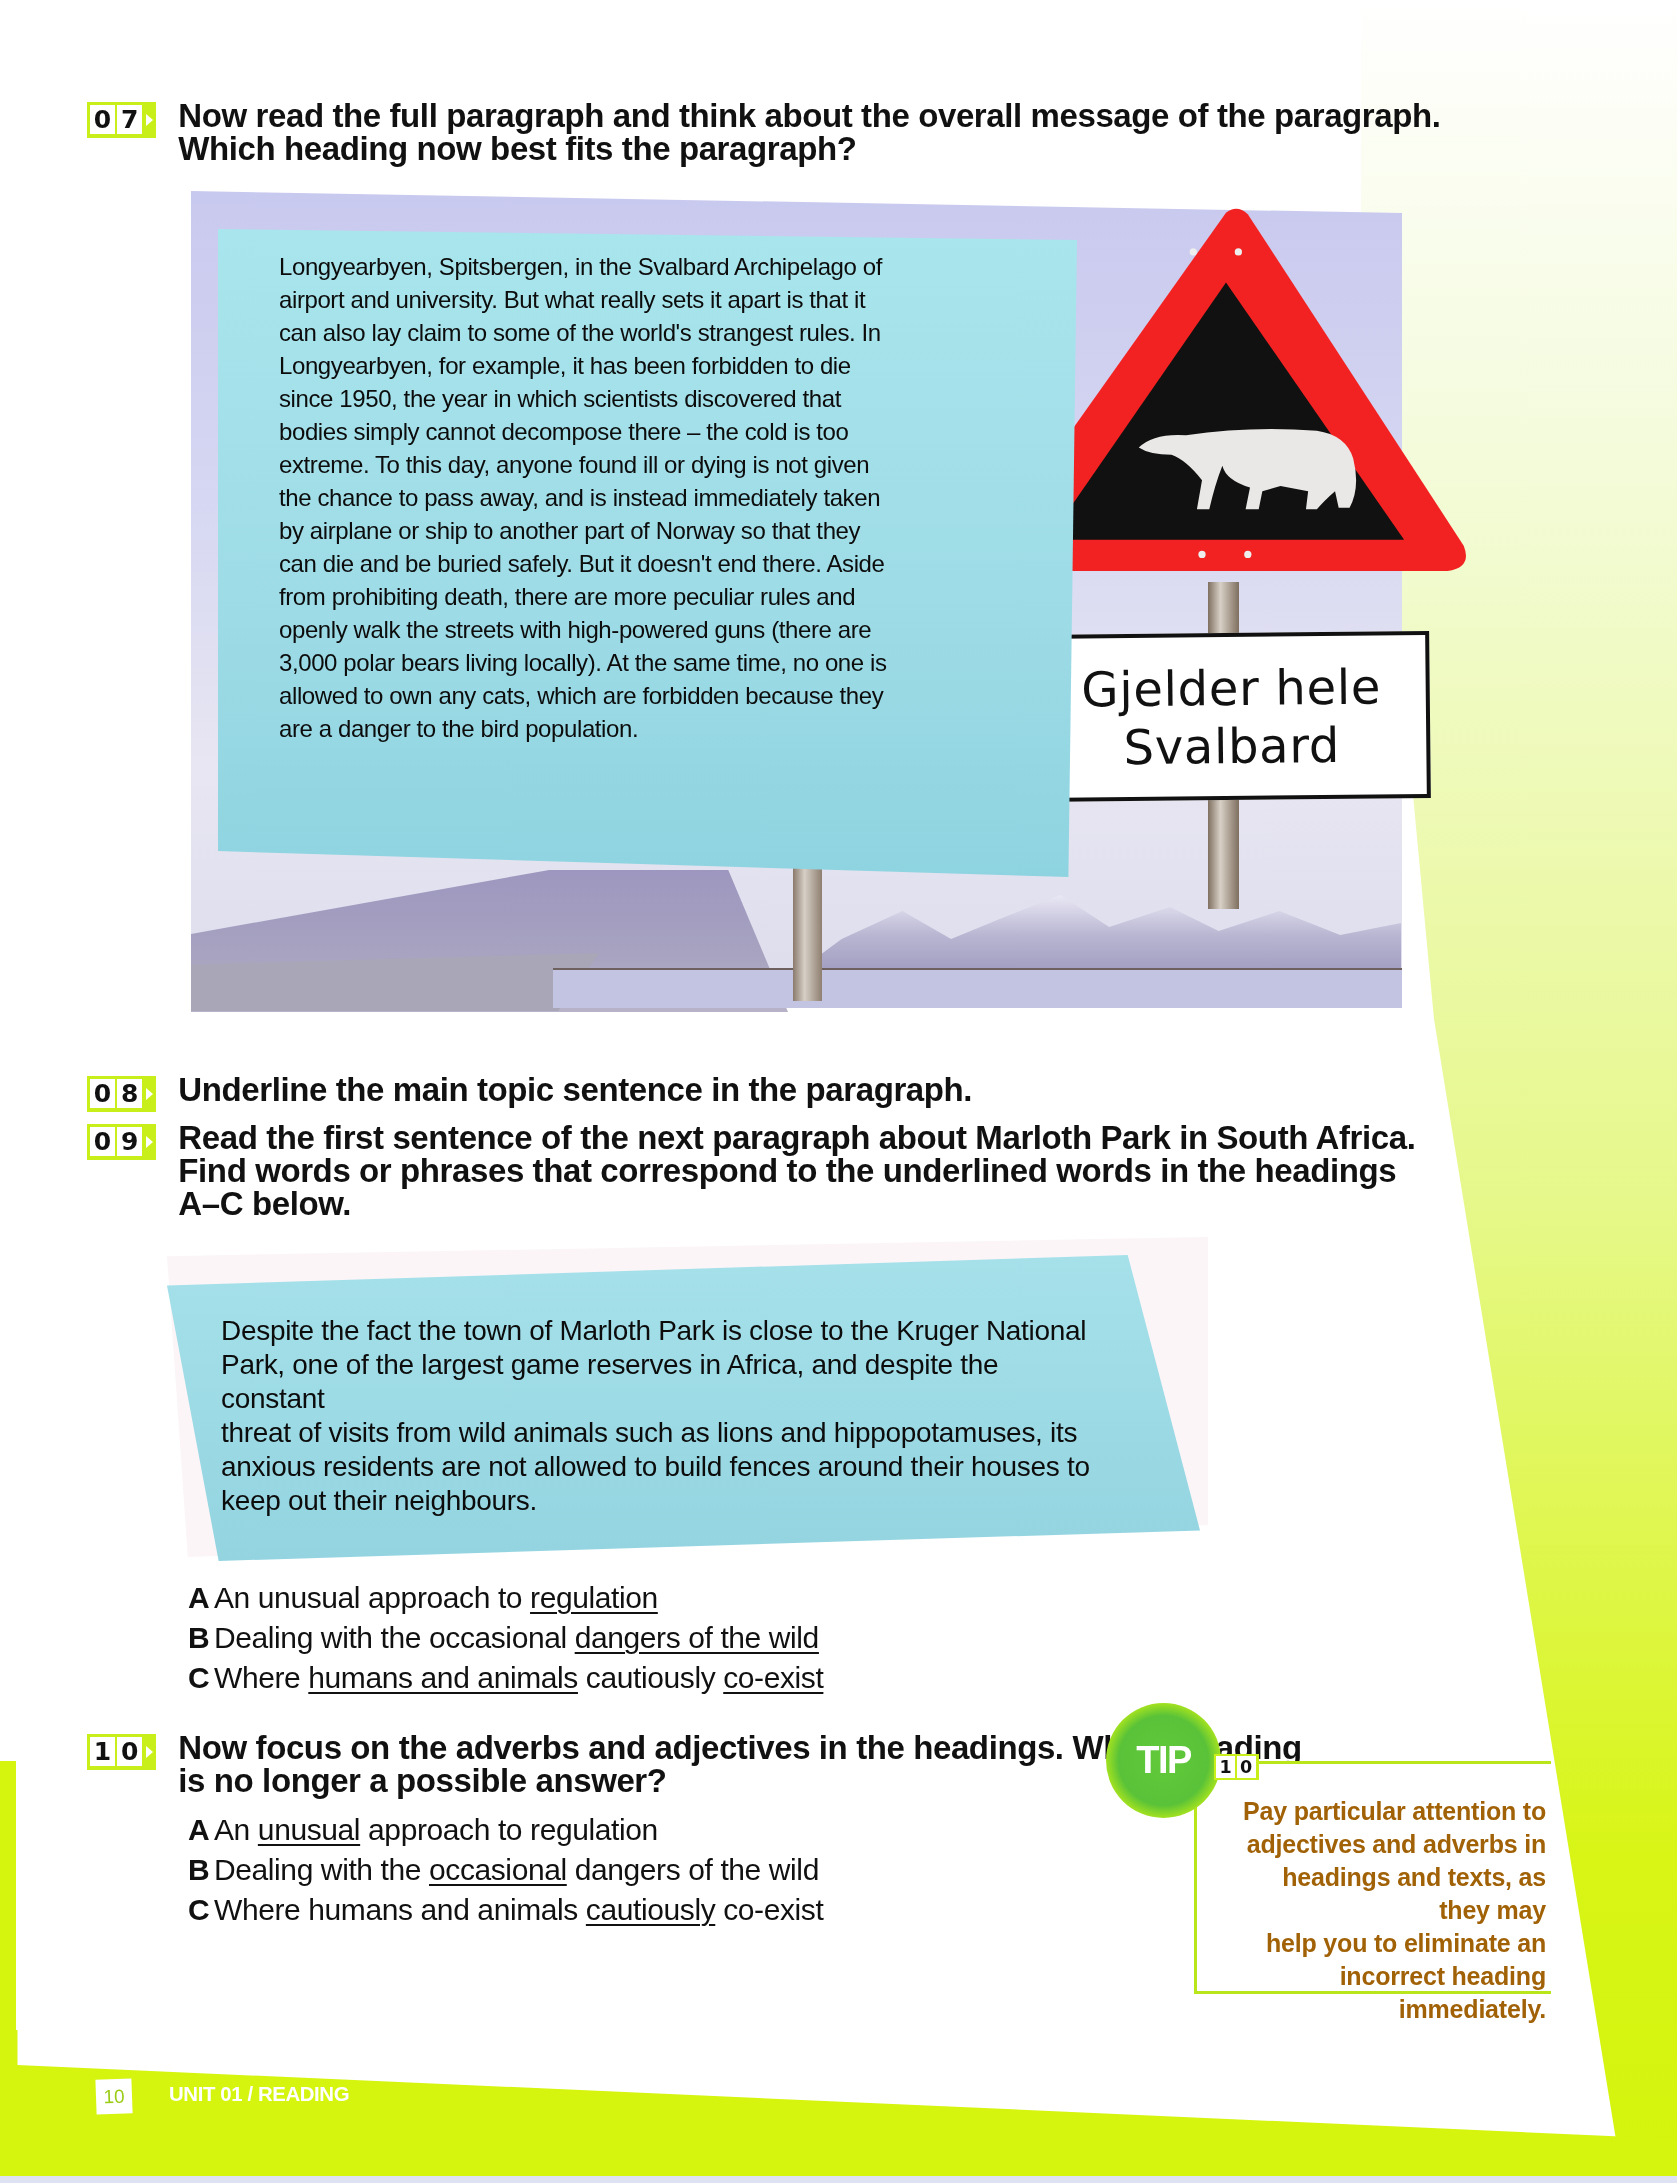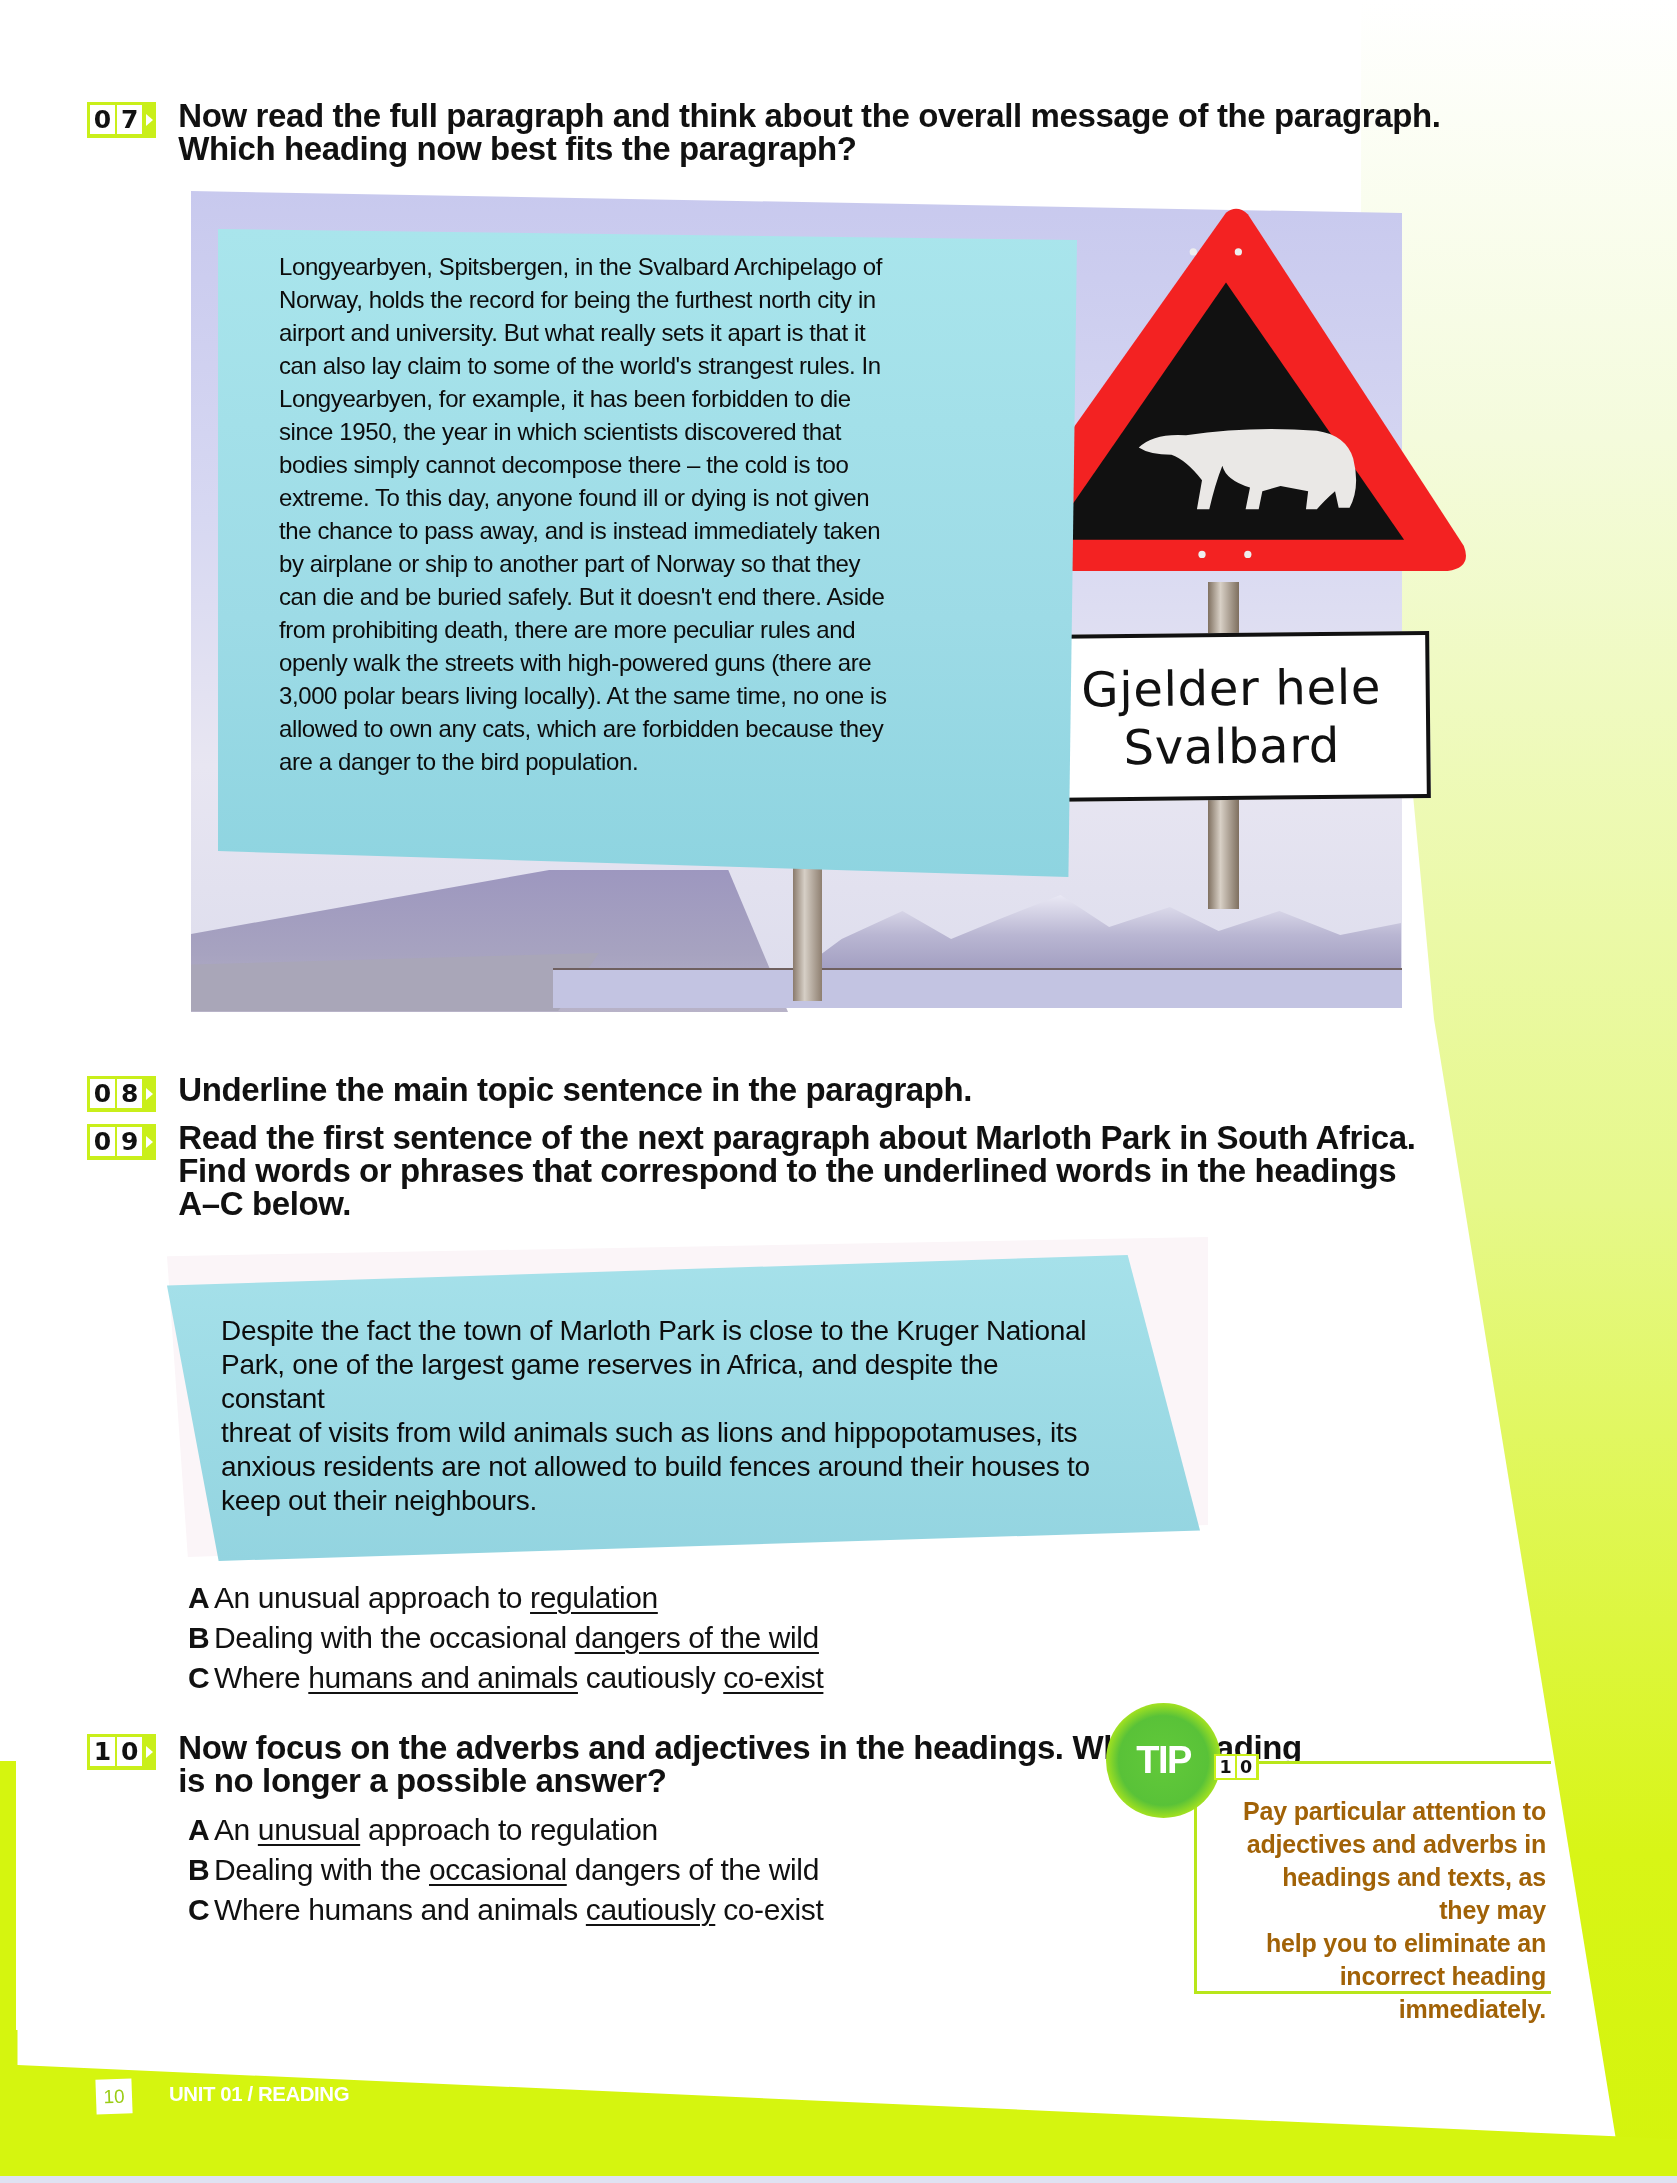--- a/index.html
+++ b/index.html
@@ -186,21 +186,20 @@
 </svg>
 
 <div class="sign-plate">
   <span>Gjelder  hele</span>
   <span>Svalbard</span>
 </div>
 
 <div class="card1"></div>
 <div class="card1-text">
   <div>Longyearbyen, Spitsbergen, in the Svalbard Archipelago of</div>
-  <div>Norway, holds the record for being the furthest north city in</div>
   <div>airport and university. But what really sets it apart is that it</div>
   <div>can also lay claim to some of the world's strangest rules. In</div>
   <div>Longyearbyen, for example, it has been forbidden to die</div>
   <div>since 1950, the year in which scientists discovered that</div>
   <div>bodies simply cannot decompose there – the cold is too</div>
   <div>extreme. To this day, anyone found ill or dying is not given</div>
   <div>the chance to pass away, and is instead immediately taken</div>
   <div>by airplane or ship to another part of Norway so that they</div>
   <div>can die and be buried safely. But it doesn't end there. Aside</div>
   <div>from prohibiting death, there are more peculiar rules and</div>

